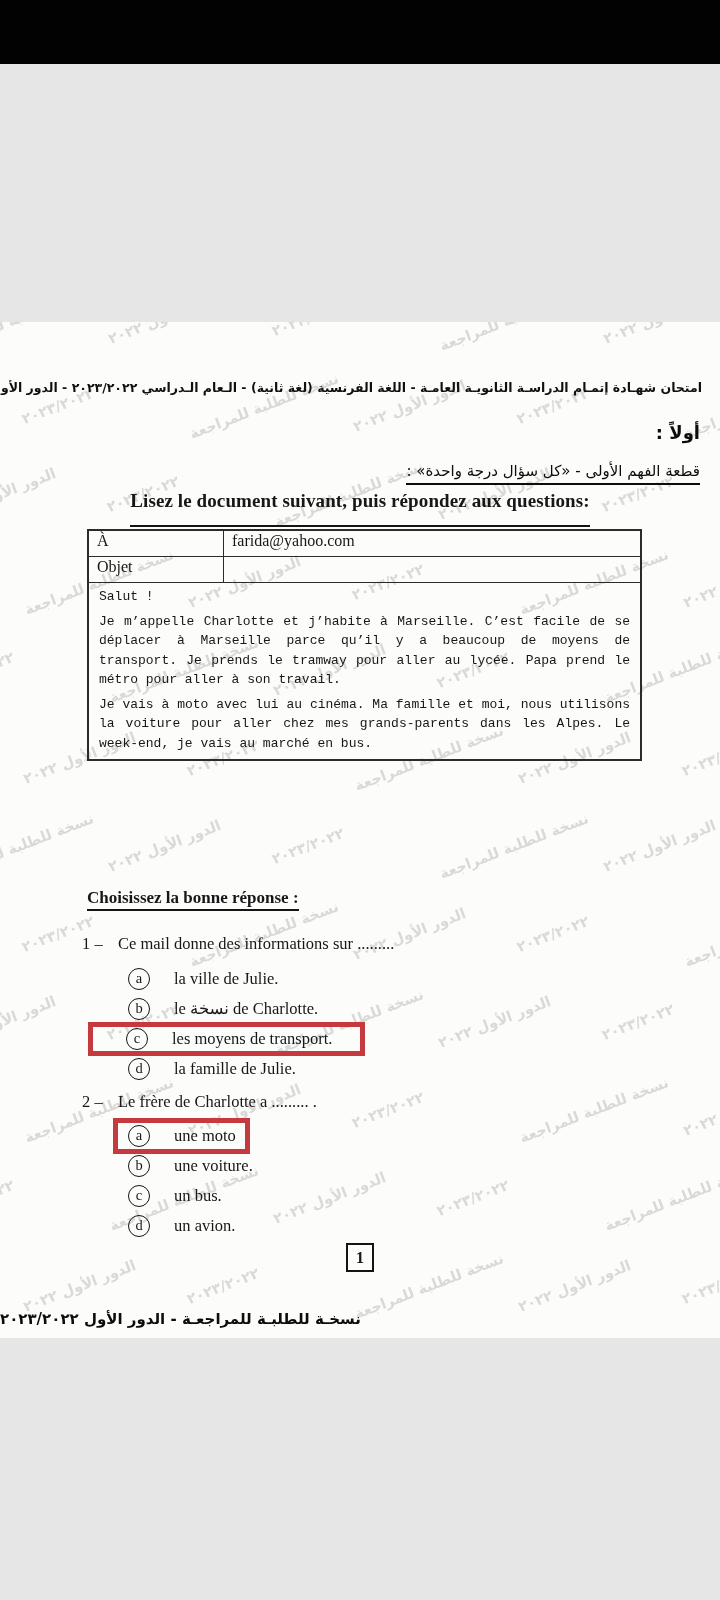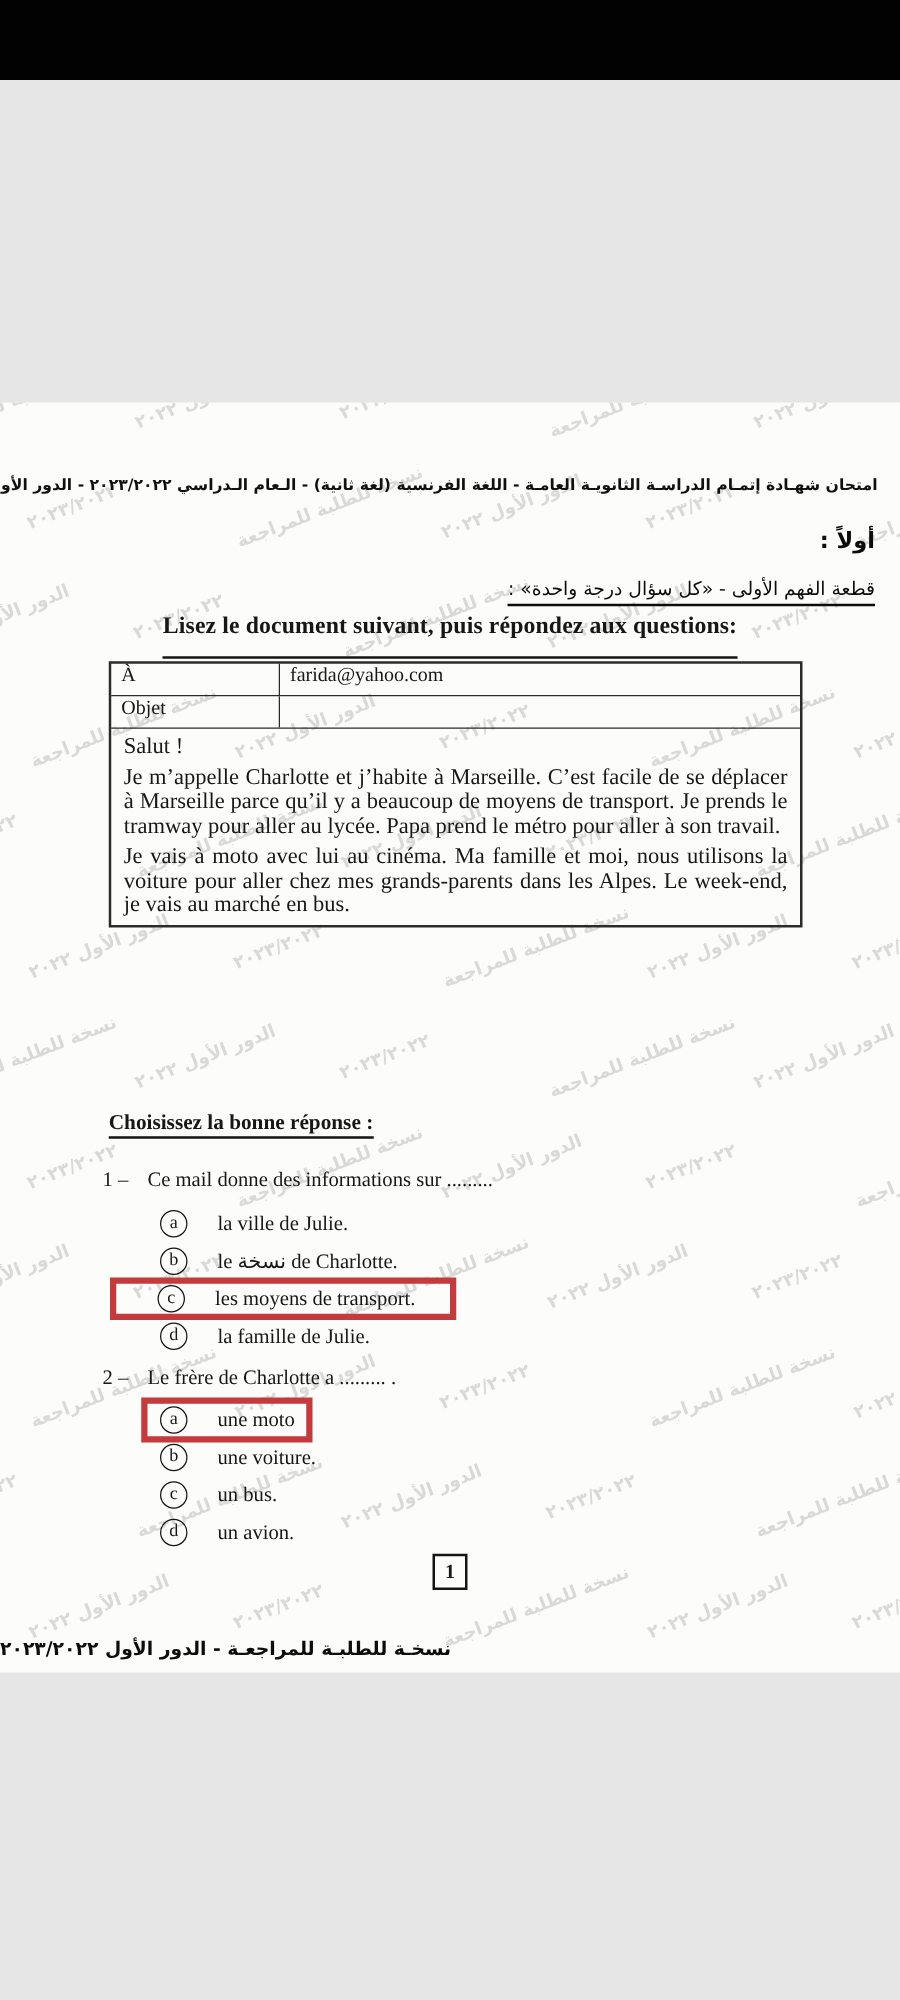--- a/index.html
+++ b/index.html
@@ -66,21 +66,21 @@
     position:absolute;top:207px;left:87px;width:551px;
     border:2px solid #2b2b2b;
     background:transparent;
   }
   .field-row{display:flex;height:25px;border-bottom:1.5px solid #2b2b2b;}
   .field-label{
     width:118px;border-right:1.5px solid #2b2b2b;
     padding:1px 8px 0;font-size:16px;
   }
   .field-value{flex:1;padding:1px 8px 0;font-size:16px;}
-  .email-body{padding:4px 10px 6px;font-size:18px;line-height:19.5px;text-align:justify;}
+  .email-body{padding:4px 10px 6px;font-size:13px;line-height:19.5px;text-align:justify;font-family:Liberation Mono, monospace;}
   .email-body p{margin:0;}
   .email-body p + p{margin-top:5px;}
   
   .choisissez{position:absolute;top:566px;left:87px;text-align:center;}
   .choisissez .u{
     display:inline-block;font-weight:700;font-size:17px;
     border-bottom:2px solid #141414;padding-bottom:1px;
   }
   .q-header{position:absolute;left:82px;font-weight:400;font-size:16.5px;}
   .q1-header{top:612px;}

